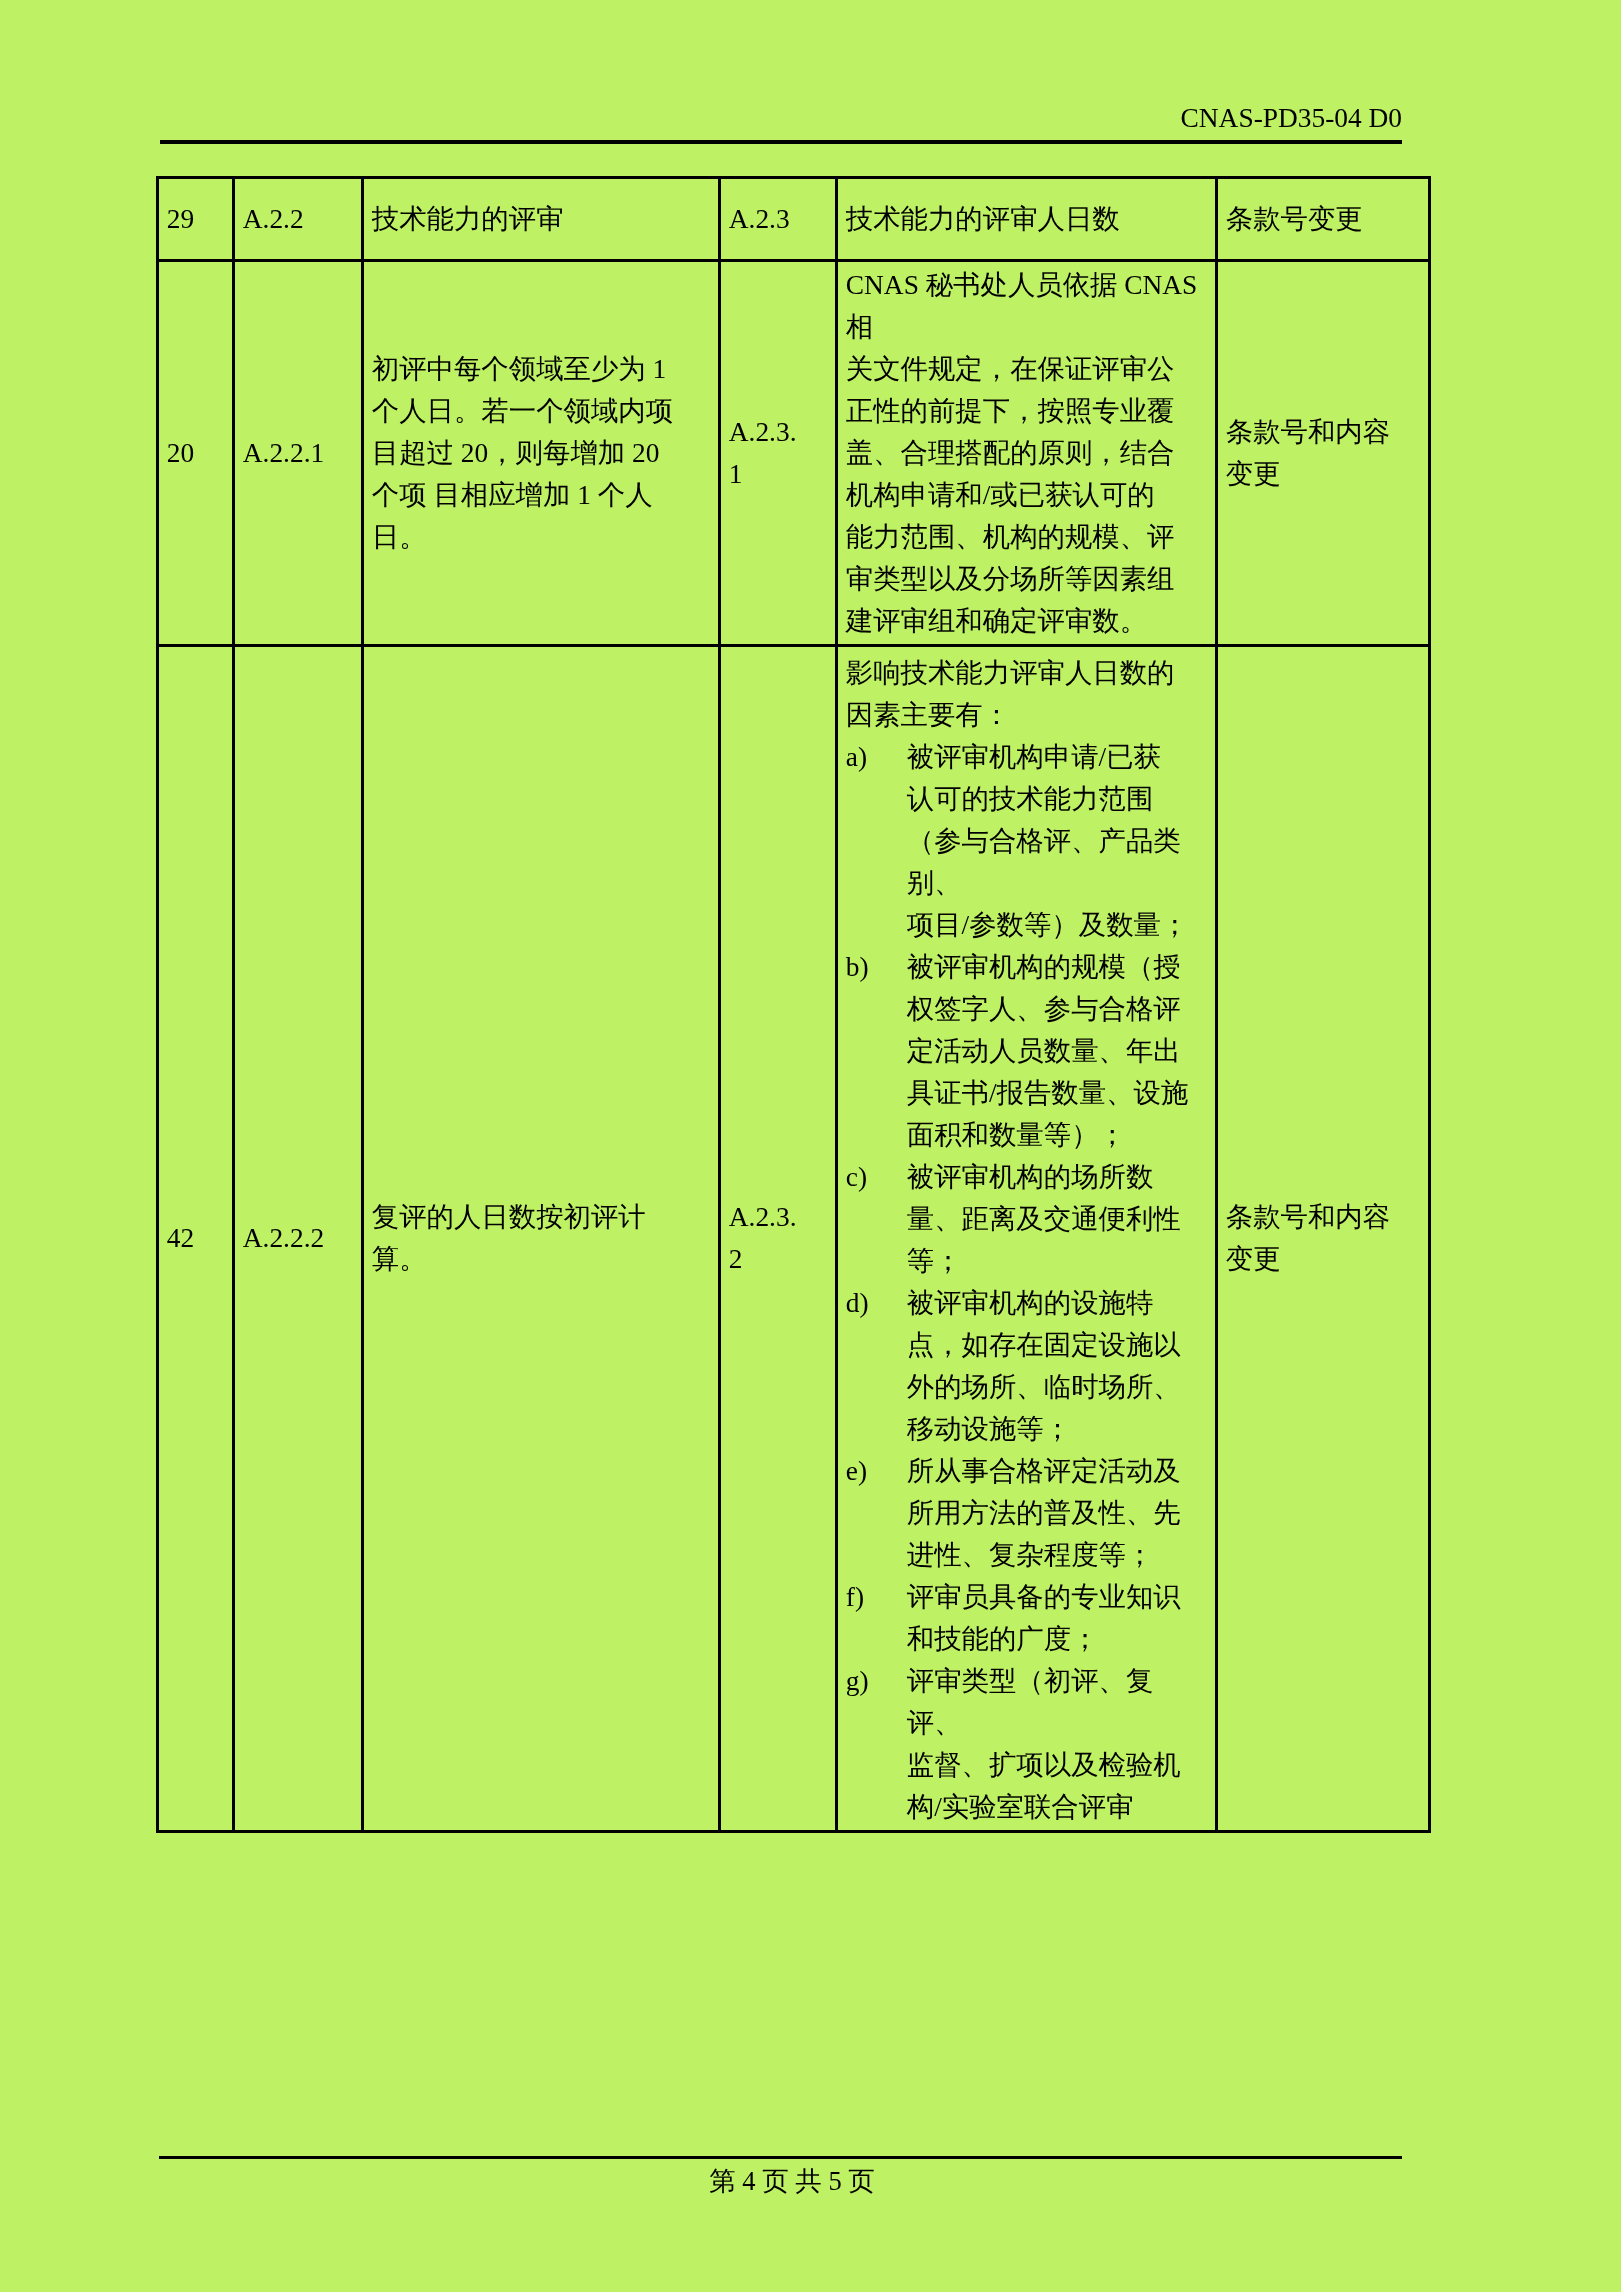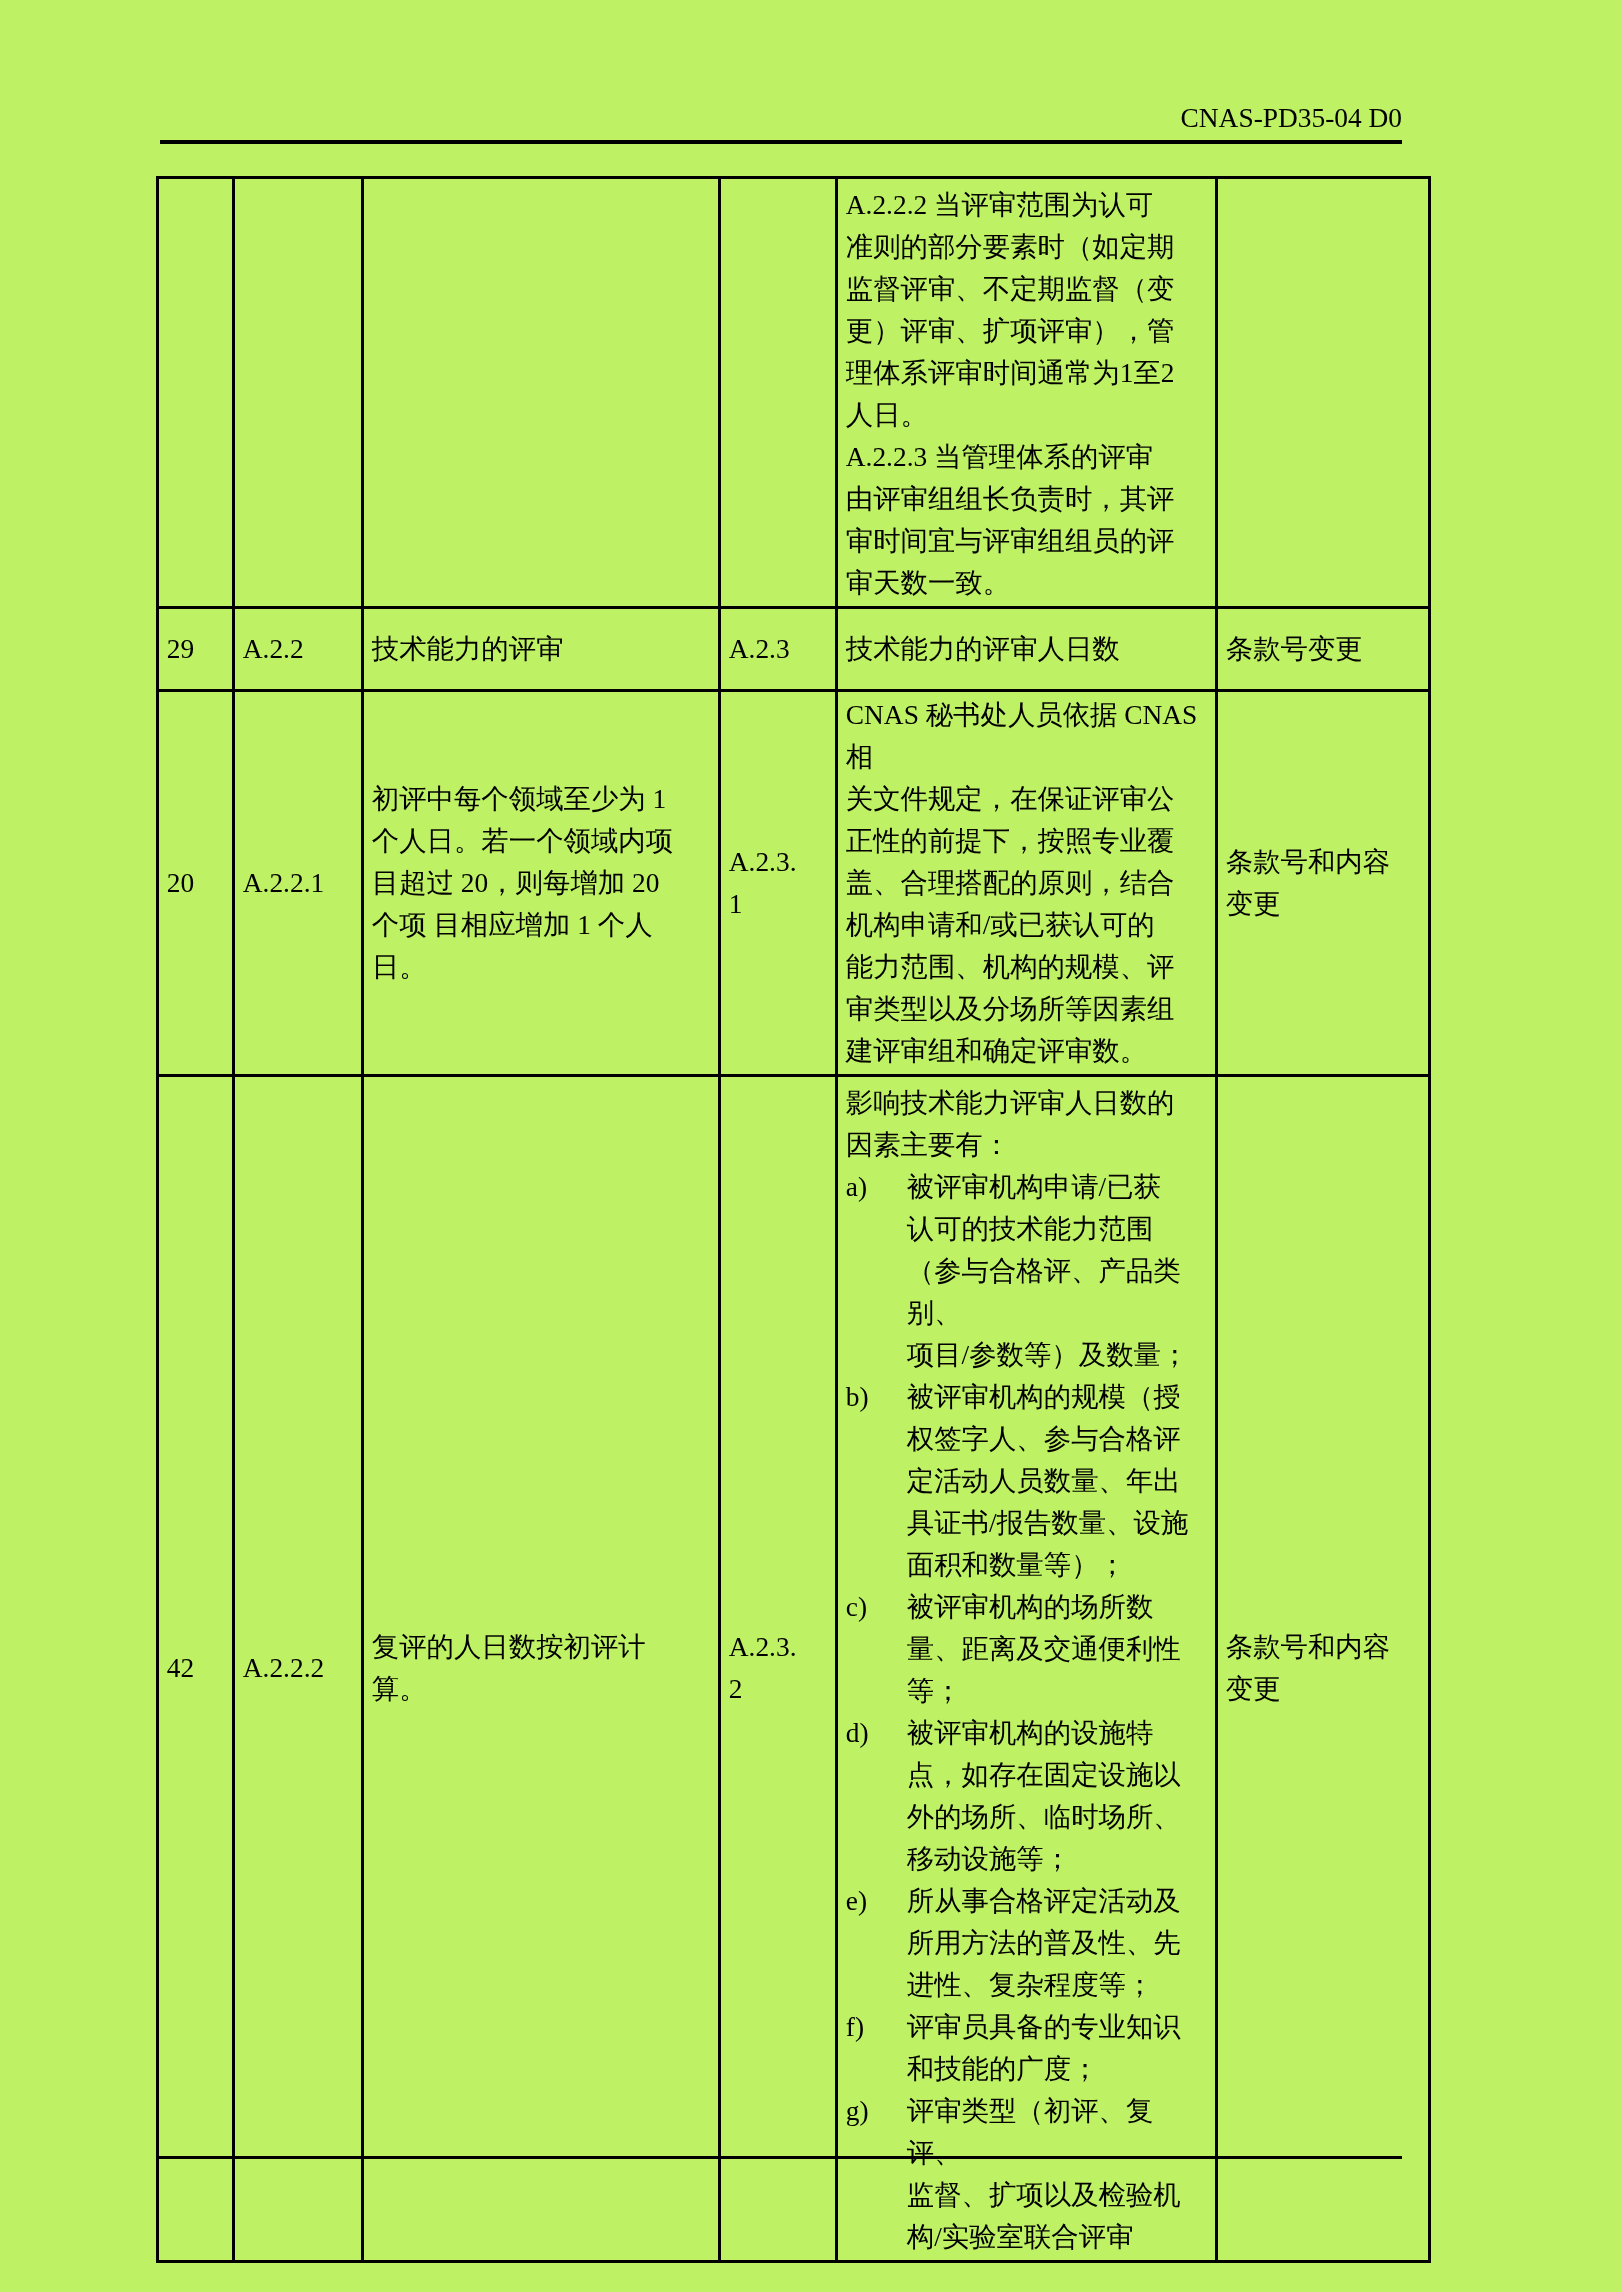--- a/index.html
+++ b/index.html
@@ -92,39 +92,20 @@
     <colgroup>
       <col style="width:76px">
       <col style="width:129px">
       <col style="width:357px">
       <col style="width:117px">
       <col style="width:380px">
       <col style="width:213px">
     </colgroup>
 
     <tbody>
-        <tr class="row-a">
-      <td class="c-center"></td>
-      <td class="c-center"></td>
-      <td></td>
-      <td></td>
-      <td class="vtop">
-        <div class="pre">A.2.2.2 当评审范围为认可
-准则的部分要素时（如定期
-监督评审、不定期监督（变
-更）评审、扩项评审），管
-理体系评审时间通常为1至2
-人日。</div>
-        <div class="pre">A.2.2.3 当管理体系的评审
-由评审组组长负责时，其评
-审时间宜与评审组组员的评
-审天数一致。</div>
-      </td>
-      <td class="c-center"></td>
-    </tr>
 
     <tr class="row-29">
       <td class="c-center">29</td>
       <td class="c-center">A.2.2</td>
       <td>技术能力的评审</td>
       <td>A.2.3</td>
       <td>技术能力的评审人日数</td>
       <td class="c-center">条款号变更</td>
     </tr>
 
@@ -206,15 +187,18 @@
 构/实验室联合评审</span>
         </div>
       </td>
       <td class="c-center pre">条款号和内容
 变更</td>
     </tr>
   </tbody>
     </table>
 
   <div class="footer-rule"></div>
+  <div class="footer">
+    <span>第 4 页 共 5 页</span>
+  </div>
 
 </div>
 
 
 </body></html>

